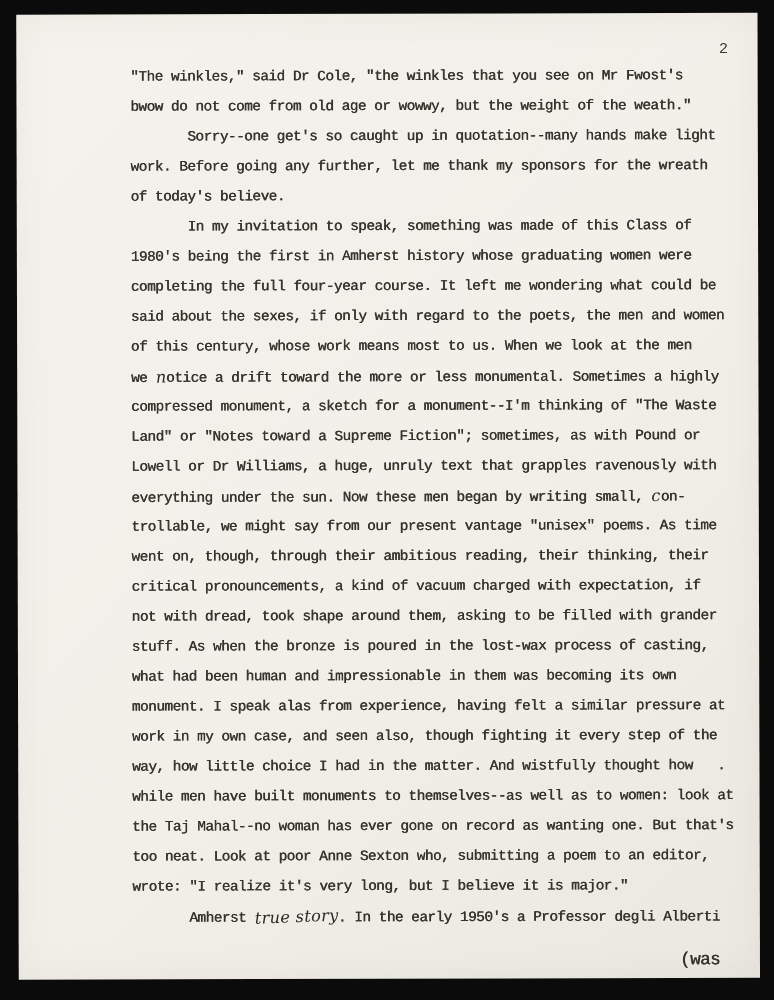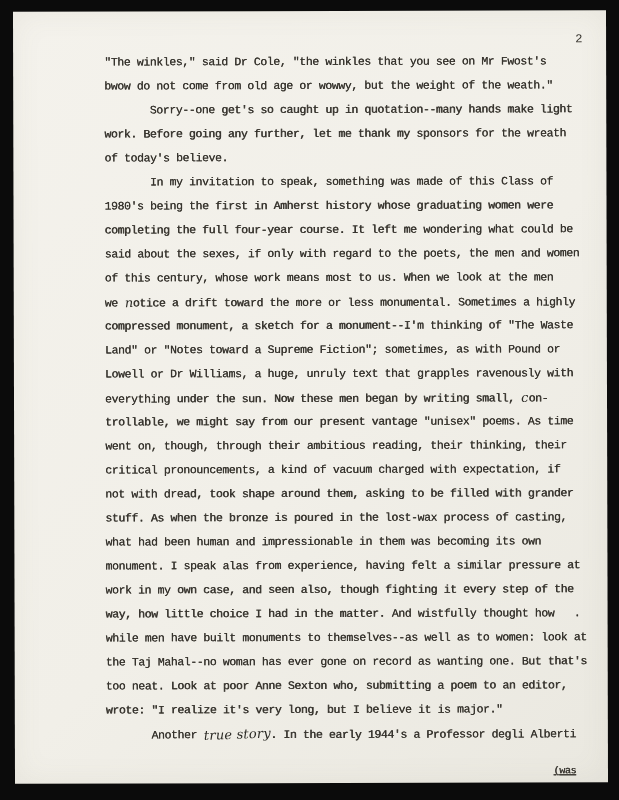--- a/index.html
+++ b/index.html
@@ -58,25 +58,24 @@
     font-size: 13px;
     letter-spacing: 0.2px;
     color: #2b2a25;
     text-shadow: none;
     transform: rotate(-2deg) translateY(0.5px);
   }
   .catchword {
     position: absolute;
     bottom: 6px;
     right: 32px;
-    font-size: 10px;
+    font-size: 14px;
     letter-spacing: -0.4px;
     color: #37342e;
     text-shadow: 0.35px 0 0 currentColor;
-    text-decoration: underline;
   }
 </style>
 </head>
 <body>
 
 <div class="photo">
   <div class="page">
     <div class="page-number">2</div>
     <div class="text-block">
         <div class="line"><span class="typed">"The winkles," said Dr Cole, "the winkles that you see on Mr Fwost's</span></div>
@@ -100,17 +99,17 @@
         <div class="line"><span class="typed">not with dread, took shape around them, asking to be filled with grander</span></div>
         <div class="line"><span class="typed">stuff. As when the bronze is poured in the lost-wax process of casting,</span></div>
         <div class="line"><span class="typed">what had been human and impressionable in them was becoming its own</span></div>
         <div class="line"><span class="typed">monument. I speak alas from experience, having felt a similar pressure at</span></div>
         <div class="line"><span class="typed">work in my own case, and seen also, though fighting it every step of the</span></div>
         <div class="line"><span class="typed">way, how little choice I had in the matter. And wistfully thought how   .</span></div>
         <div class="line"><span class="typed">while men have built monuments to themselves--as well as to women: look at</span></div>
         <div class="line"><span class="typed">the Taj Mahal--no woman has ever gone on record as wanting one. But that's</span></div>
         <div class="line"><span class="typed">too neat. Look at poor Anne Sexton who, submitting a poem to an editor,</span></div>
         <div class="line"><span class="typed">wrote: "I realize it's very long, but I believe it is major."</span></div>
-        <div class="line"><span class="typed">       Another </span><span class="hand">true story</span><span class="typed">. In the early 1944's a Professor degli Alberti</span></div>
+        <div class="line"><span class="typed">       Amherst </span><span class="hand">true story</span><span class="typed">. In the early 1950's a Professor degli Alberti</span></div>
       </div>
     <div class="catchword">(was</div>
   </div>
 </div>
 
 </body></html>

